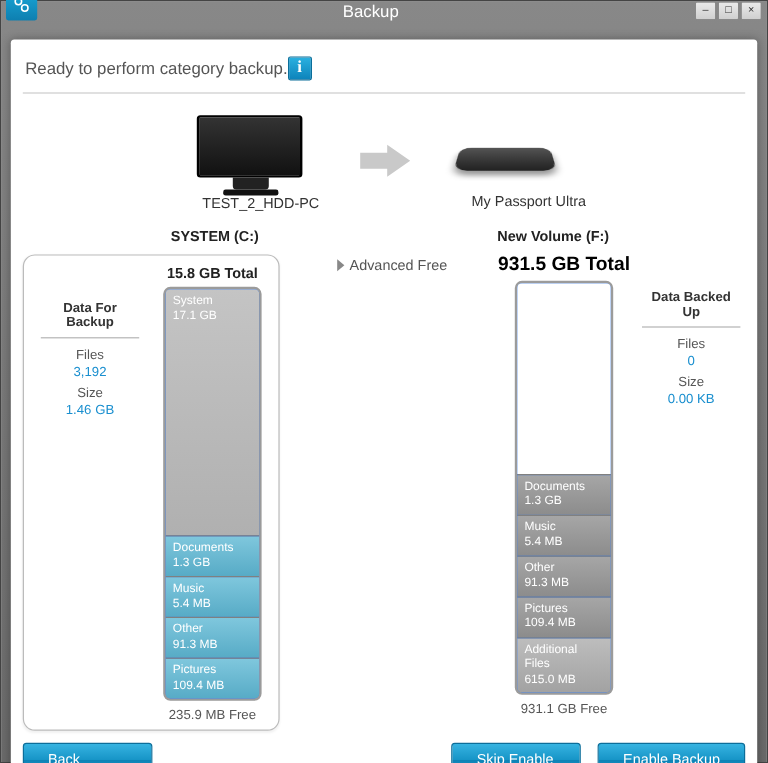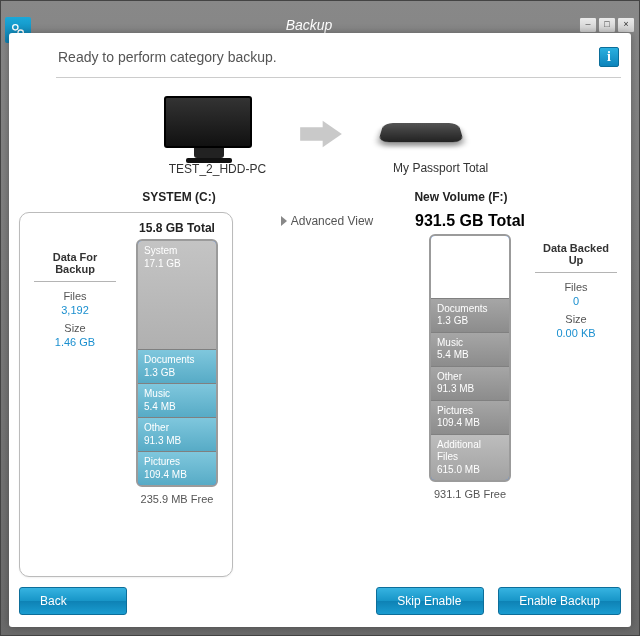--- a/index.html
+++ b/index.html
@@ -15,25 +15,24 @@
   height: 636px;
   background: linear-gradient(to bottom, #888 0%, #6a6a6a 100%);
   border: 1px solid #444;
   position: relative;
   display: flex;
   flex-direction: column;
 }
 .titlebar {
   height: 30px;
   display: flex;
-  align-items: flex-start;
+  align-items: flex-end;
   padding: 16px 4px;
   color: #fff;
   font-size: 14px;
-  font-style: italic;
 }
 .titlebar .app-icon {
   width: 26px;
   height: 26px;
   background: linear-gradient(to bottom,#1aa8d9,#0e7fb0);
   border-radius: 2px;
   display: flex;
   align-items: center;
   justify-content: center;
   margin-right: 8px;
@@ -58,24 +57,22 @@
   margin: 0 8px 8px 8px;
   border-radius: 3px;
   padding: 10px 10px 12px 10px;
   display: flex;
   flex-direction: column;
   box-shadow: 0 0 8px rgba(0,0,0,0.3);
 }
 .status-row {
   display: flex;
   align-items: center;
-  justify-content: space-between;
   border-bottom: 1px solid #ccc;
   padding: 4px 2px 10px 2px;
-  margin-left: 37px;
 }
 .status-text { font-size: 14px; color: #555; }
 .info-btn {
   width: 20px; height: 20px;
   background: linear-gradient(to bottom,#2ab0e0,#0d84bb);
   border: 1px solid #0b6e9a;
   border-radius: 2px;
   color: #fff;
   font-family: serif;
   font-weight: bold;
@@ -167,21 +164,21 @@
 .bar-col {
   width: 90px;
   display: flex;
   flex-direction: column;
   align-items: center;
 }
 .bar-col .total { font-weight: bold; font-size: 12px; color: #222; margin-bottom: 4px; }
 .bar-col .free { font-size: 11px; color: #555; margin-top: 6px; }
 .storage-bar {
   width: 82px;
-  height: 248px;
+  height: 345px;
   border: 2px solid #9b9b9b;
   border-radius: 6px;
   background: #3b82f6;
   display: flex;
   flex-direction: column;
   overflow: hidden;
 }
 .seg {
   border-top: 1px solid #808080;
   padding: 4px 6px;
@@ -278,21 +275,21 @@
       </div>
       <div class="arrow">
         <svg viewBox="0 0 60 40">
             <path d="M5 12 H32 V4 L55 20 L32 36 V28 H5 Z" fill="#c9c9c9"></path>
           </svg>
       </div>
       <div class="device">
         <div class="drive">
             <div class="top"></div>
           </div>
-        <div class="label">My Passport Total</div>
+        <div class="label">My Passport Ultra</div>
       </div>
     </div>
 
     <div class="volumes-row">
       <div>SYSTEM (C:)</div>
       <div>New Volume (F:)</div>
     </div>
 
     <div class="main-area">
       <div class="source-card">
@@ -327,21 +324,21 @@
               <div class="s">109.4 MB</div>
             </div>
           </div>
           <div class="free">235.9 MB Free</div>
         </div>
       </div>
 
       <div class="center-col">
         <div class="adv-view">
           <div class="tri"></div>
-          <span>Advanced View</span>
+          <span>Advanced Free</span>
         </div>
       </div>
 
       <div class="dest-col">
         <div class="total" style="font-weight:bold;font-size:16px;margin-bottom:4px;">931.5 GB Total</div>
         <div class="storage-bar">
           <div class="seg empty"></div>
           <div class="seg gray">
             <div class="n">Documents</div>
             <div class="s">1.3 GB</div>

